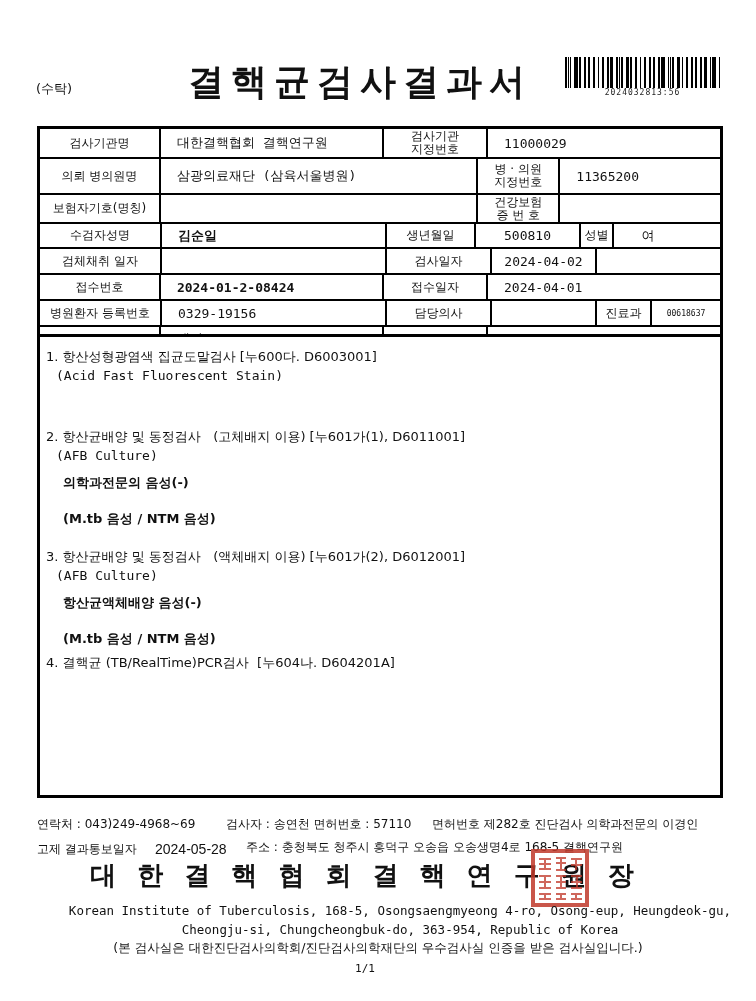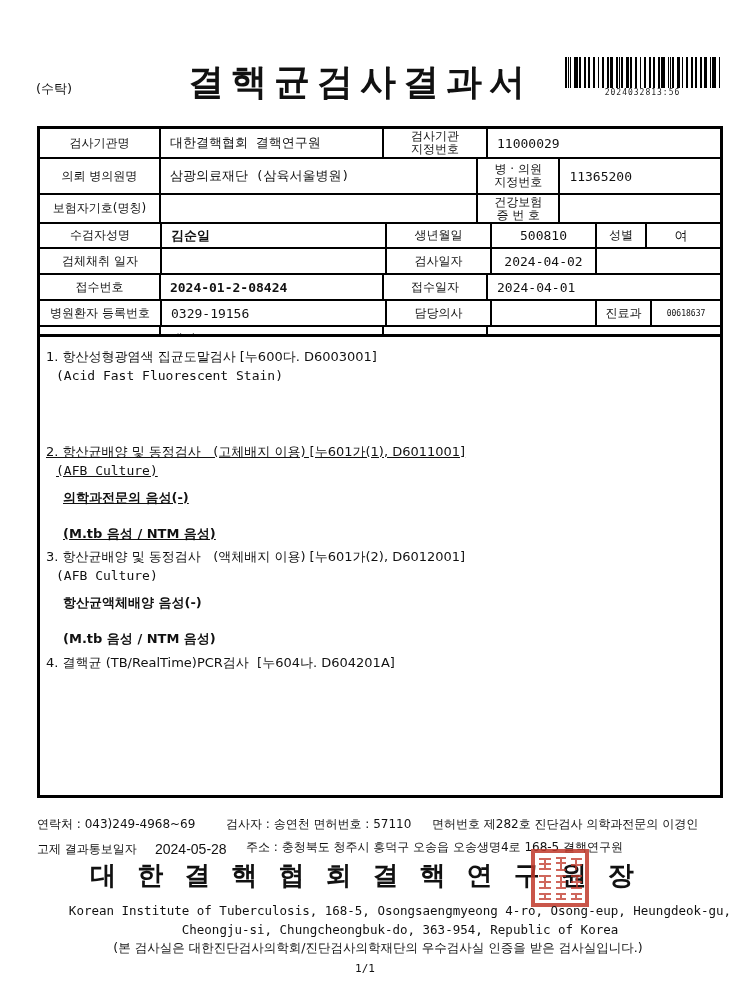--- a/index.html
+++ b/index.html
@@ -31,38 +31,38 @@
   }
   .trow { display:flex; border-bottom:2px solid #000; }
   .trow.last { border-bottom:none; }
   .cell {
     border-right:2px solid #000; display:flex; align-items:center;
     justify-content:center; font-size:12px; overflow:hidden; text-align:center;
   }
   .cell.nob { border-right:none; }
   .cell.pre { white-space:pre-line; line-height:13px; }
   .val {
-    justify-content:flex-start; padding-left:9px; text-align:left;
+    justify-content:flex-start; padding-left:16px; text-align:left;
     font-family:"DejaVu Sans Mono", monospace; font-size:13px;
   }
   .val.ctr { justify-content:center; padding-left:0; }
   .val.bold { font-weight:bold; }
   .val.tiny { font-size:8px; justify-content:center; padding-left:0; }
 
   
   .results-box {
     position:absolute; left:37px; top:334px; width:686px; height:464px;
     border:3px solid #000; background:#fff;
   }
   .item { position:absolute; left:6px; right:6px; font-size:13px; line-height:19px; }
   .item .l1 { white-space:pre-wrap; }
   .item .l2 { padding-left:10px; font-family:"DejaVu Sans Mono", monospace; font-size:13px; }
   .item .res { padding-left:17px; font-weight:bold; margin-top:8px; }
   .item .sub { padding-left:17px; font-weight:bold; margin-top:17px; }
-  .i1 { top:10px; } .i2 { top:105px;text-decoration:underline; } .i3 { top:210px; } .i4 { top:316px; }
+  .i1 { top:10px; } .i2 { top:90px; } .i3 { top:210px; } .i4 { top:316px; }
 
   
   .f-line { position:absolute; font-size:12px; white-space:nowrap; }
   .f-contact { left:37px; top:816px; }
   .f-examiner { left:226px; top:816px; }
   .f-license { left:432px; top:816px; }
   .f-notify { left:37px; top:841px; }
   .f-notify-date { left:155px; top:841px; font-size:14px; font-family:Liberation Sans, sans-serif; }
   .f-address { left:246px; top:839px; }
   .org-line {
@@ -114,23 +114,23 @@
       <div class="cell" style="width:122px">보험자기호(명칭)</div>
       <div class="cell val" style="width:320px"></div>
       <div class="cell pre" style="width:83px">건강보험
 증 번 호</div>
       <div class="cell val nob" style="width:161px"></div>
     </div>
 
     <div class="trow" style="height:25px">
       <div class="cell" style="width:122px">수검자성명</div>
       <div class="cell val bold" style="width:225px">김순일</div>
-      <div class="cell" style="width:105px">생년월일</div>
+      <div class="cell" style="width:89px">생년월일</div>
       <div class="cell val ctr" style="width:105px">500810</div>
-      <div class="cell" style="width:50px">성별</div>
+      <div class="cell" style="width:33px">성별</div>
       <div class="cell val ctr nob" style="width:68px">여</div>
     </div>
 
     <div class="trow" style="height:26px">
       <div class="cell" style="width:122px">검체채취 일자</div>
       <div class="cell val" style="width:225px"></div>
       <div class="cell" style="width:105px">검사일자</div>
       <div class="cell val ctr" style="width:105px">2024-04-02</div>
       <div class="cell nob" style="width:123px"></div>
     </div>

